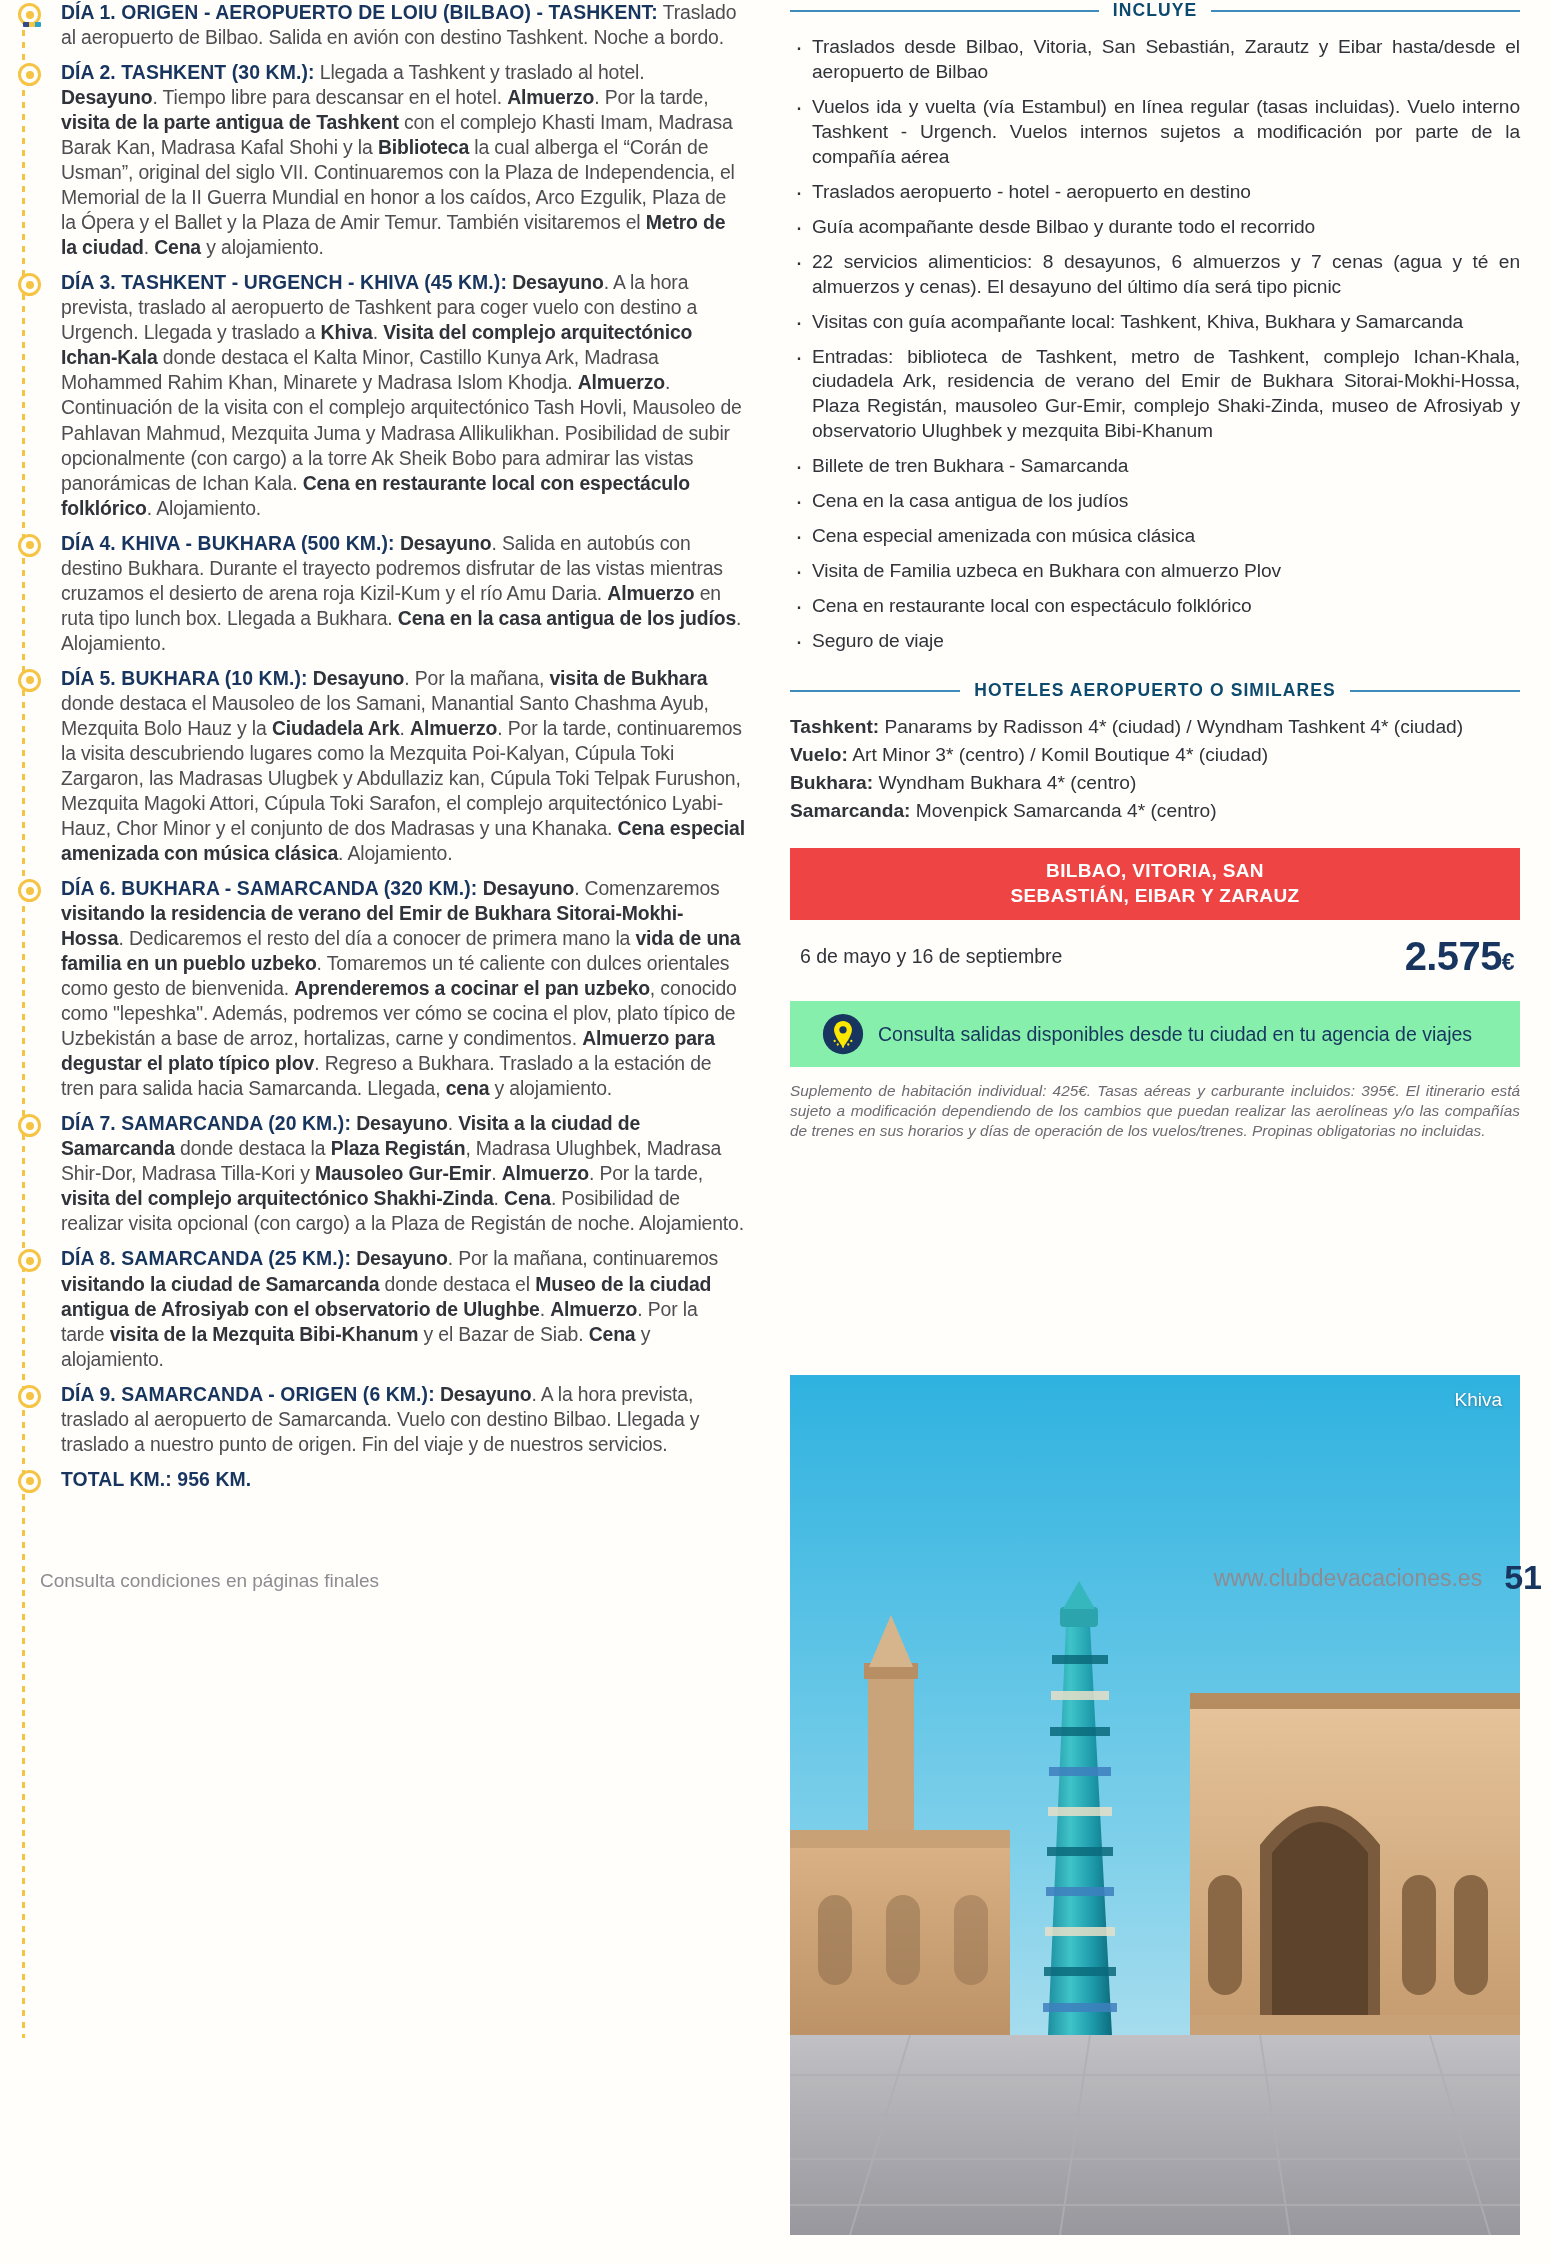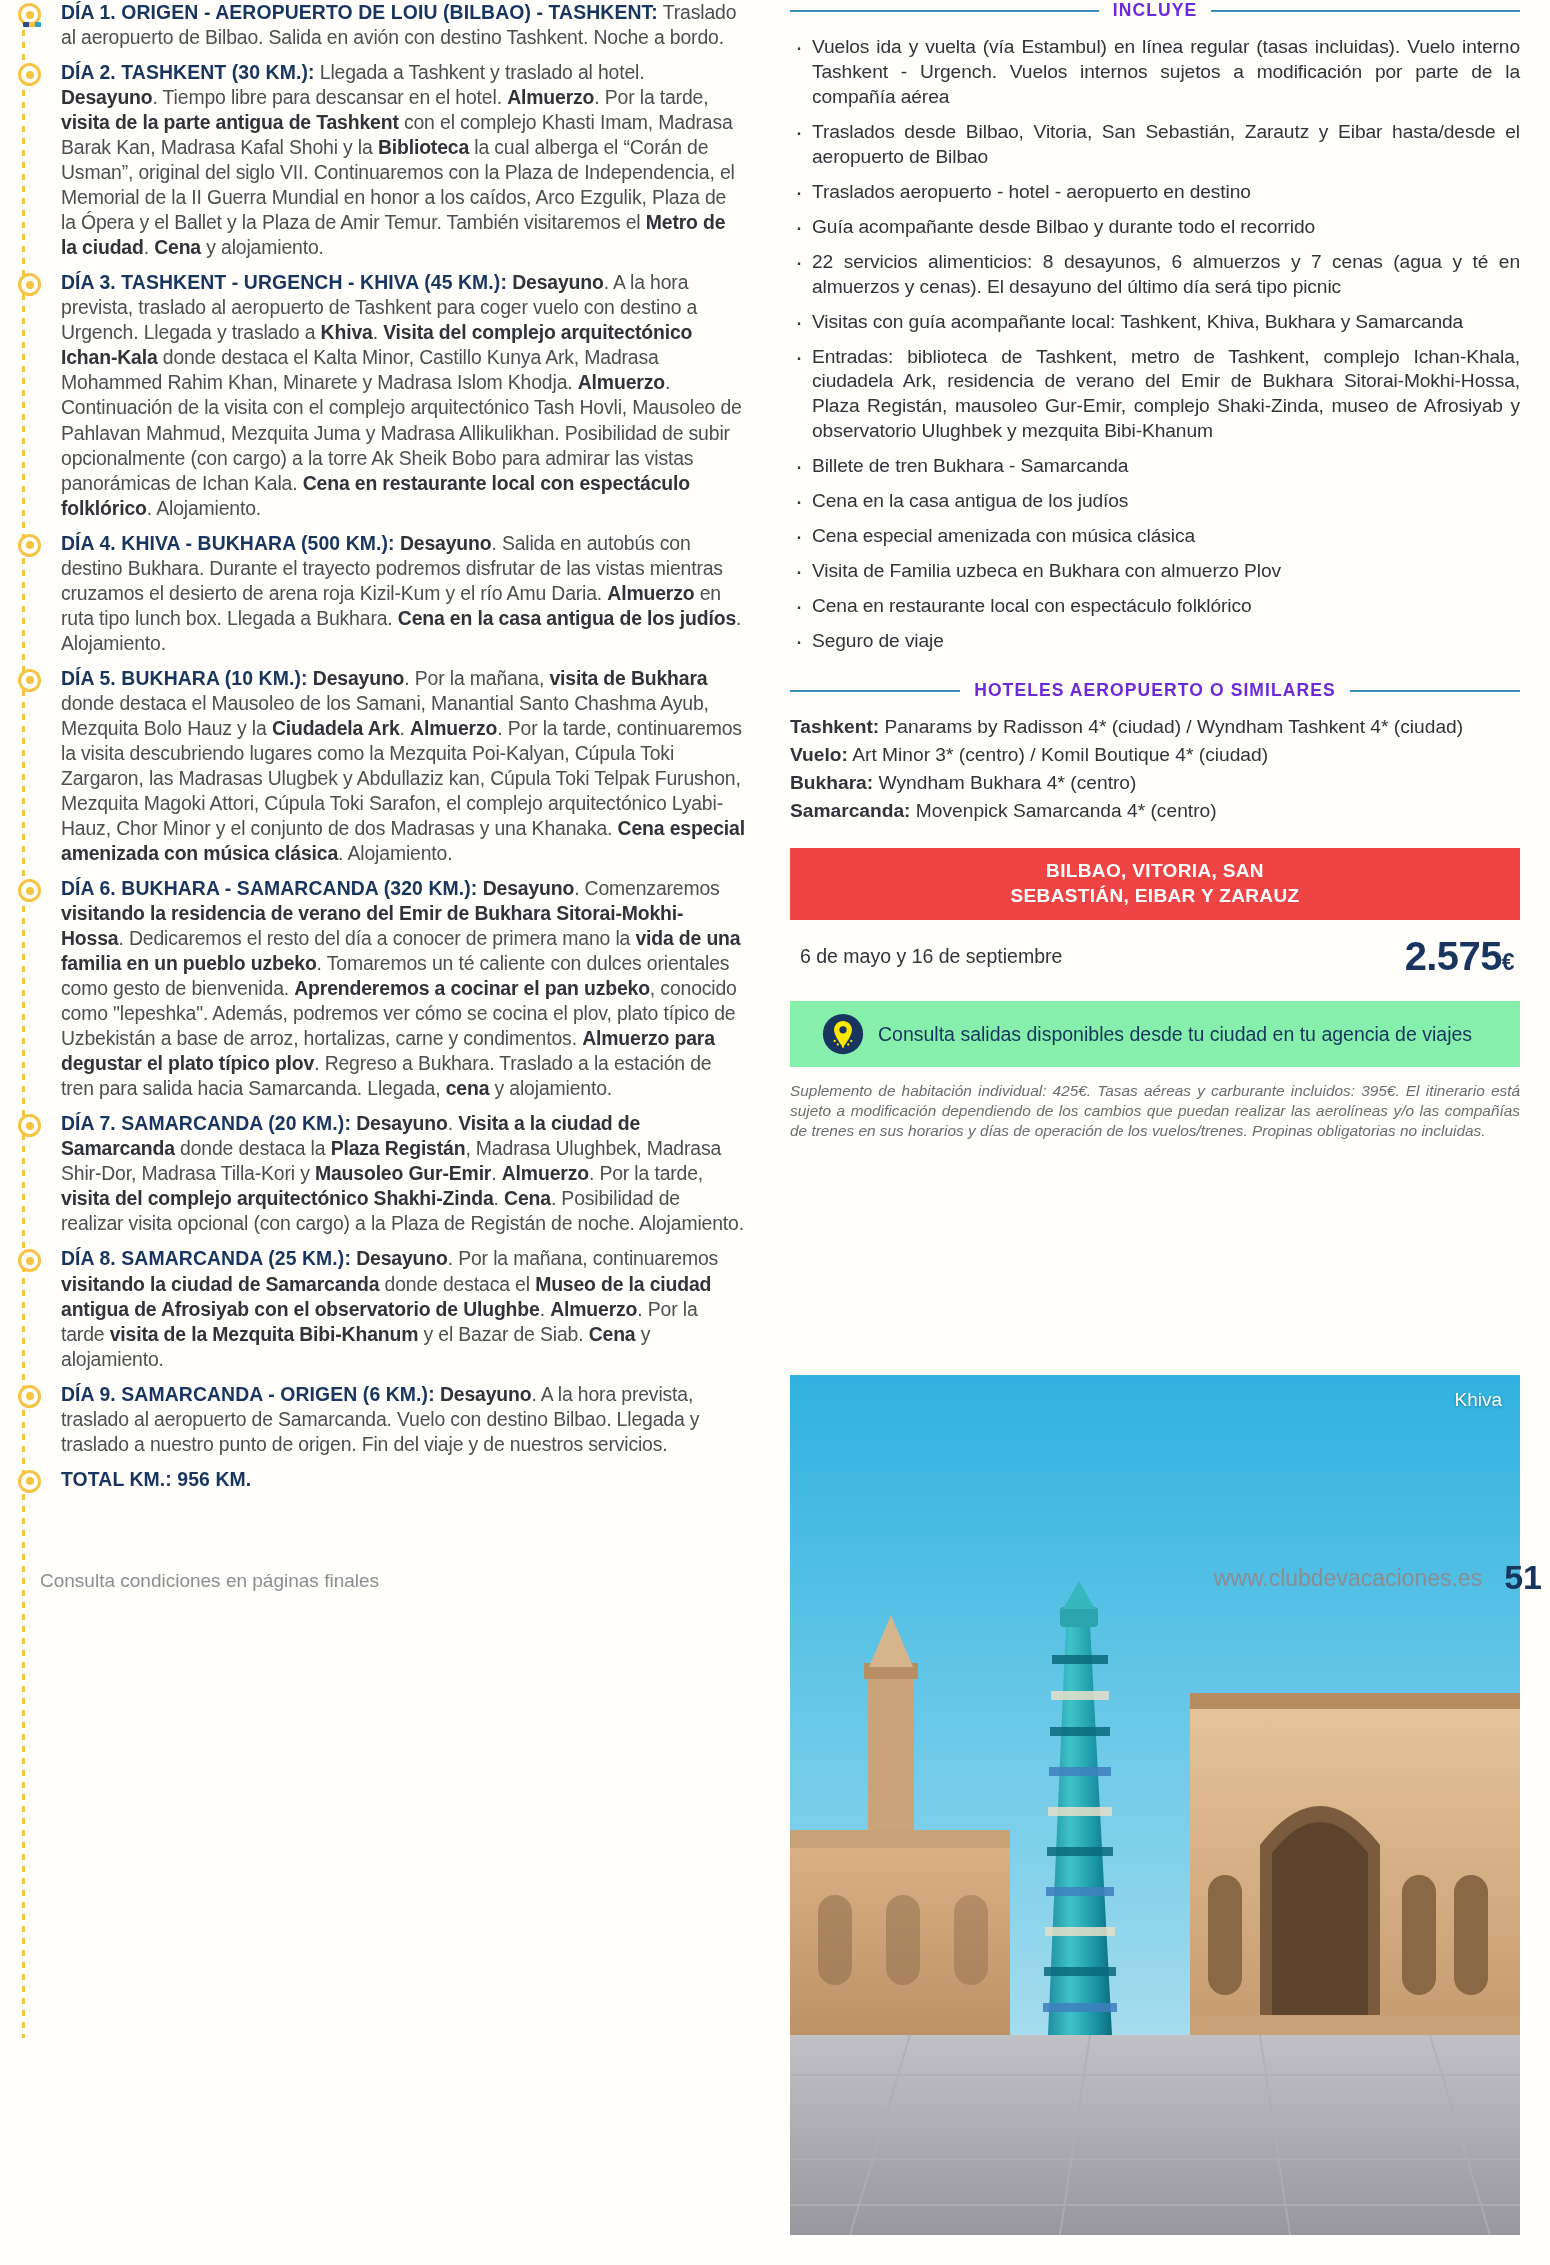--- a/index.html
+++ b/index.html
@@ -53,21 +53,21 @@
 
   
   .right-col { position: absolute; left: 790px; top: 0; width: 730px; }
 
   .sec-head {
     display: flex; align-items: center; gap: 14px;
     margin-bottom: 14px;
   }
   .sec-head .rule { flex: 1 1 auto; height: 2px; background: #3e8cba; }
   .sec-head .sec-title {
-    color: #6d28d9; font-weight: bold; font-size: 17.5px;
+    color: #0c4a6e; font-weight: bold; font-size: 17.5px;
     letter-spacing: 1.1px; white-space: nowrap;
   }
 
   ul.includes { list-style: none; }
   ul.includes li {
     position: relative; padding-left: 22px;
     font-size: 19.2px; line-height: 1.30; color: #30333a;
     margin-bottom: 10px; text-align: justify;
     letter-spacing: -0.1px;
   }
@@ -189,22 +189,22 @@
 
   <div class="right-col">
 
     <div class="sec-head">
       <span class="rule"></span>
       <span class="sec-title">INCLUYE</span>
       <span class="rule"></span>
     </div>
 
     <ul class="includes" id="includes-list">
+        <li>Traslados desde Bilbao, Vitoria, San Sebastián, Zarautz y Eibar hasta/desde el aeropuerto de Bilbao</li>
         <li>Vuelos ida y vuelta (vía Estambul) en línea regular (tasas incluidas). Vuelo interno Tashkent - Urgench. Vuelos internos sujetos a modificación por parte de la compañía aérea</li>
-        <li>Traslados desde Bilbao, Vitoria, San Sebastián, Zarautz y Eibar hasta/desde el aeropuerto de Bilbao</li>
         <li>Traslados aeropuerto - hotel - aeropuerto en destino</li>
         <li>Guía acompañante desde Bilbao y durante todo el recorrido</li>
         <li>22 servicios alimenticios: 8 desayunos, 6 almuerzos y 7 cenas (agua y té en almuerzos y cenas). El desayuno del último día será tipo picnic</li>
         <li>Visitas con guía acompañante local: Tashkent, Khiva, Bukhara y Samarcanda</li>
         <li>Entradas: biblioteca de Tashkent, metro de Tashkent, complejo Ichan-Khala, ciudadela Ark, residencia de verano del Emir de Bukhara Sitorai-Mokhi-Hossa, Plaza Registán, mausoleo Gur-Emir, complejo Shaki-Zinda, museo de Afrosiyab y observatorio Ulughbek y mezquita Bibi-Khanum</li>
         <li>Billete de tren Bukhara - Samarcanda</li>
         <li>Cena en la casa antigua de los judíos</li>
         <li>Cena especial amenizada con música clásica</li>
         <li>Visita de Familia uzbeca en Bukhara con almuerzo Plov</li>
         <li>Cena en restaurante local con espectáculo folklórico</li>

